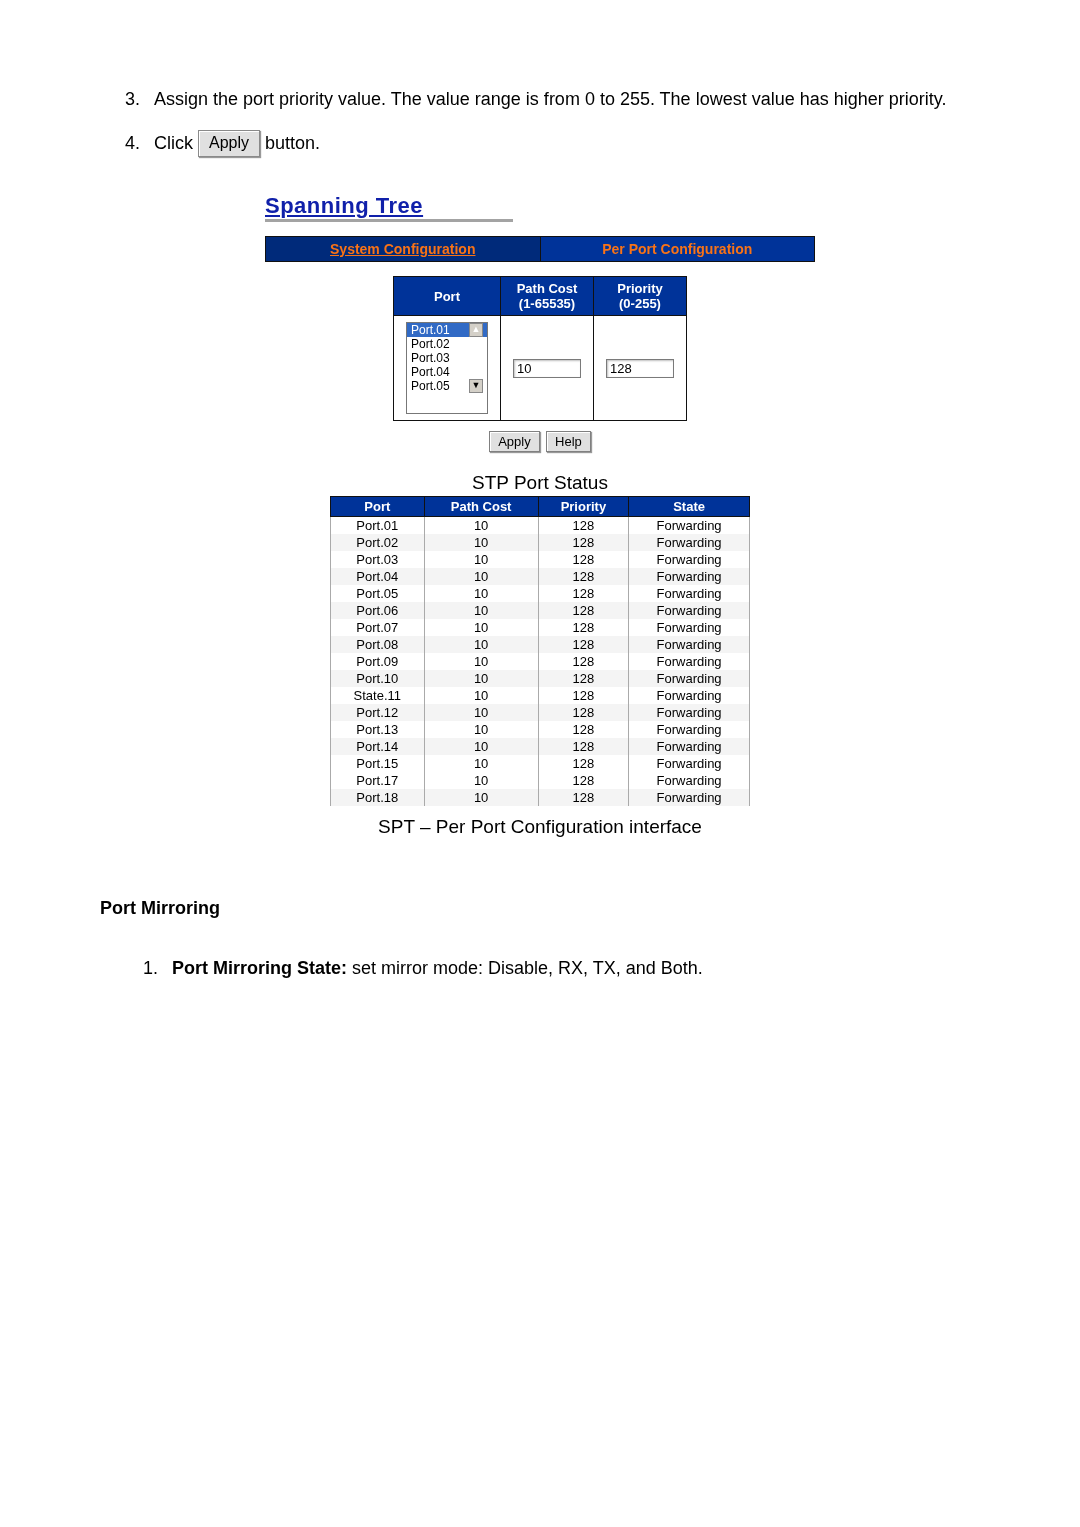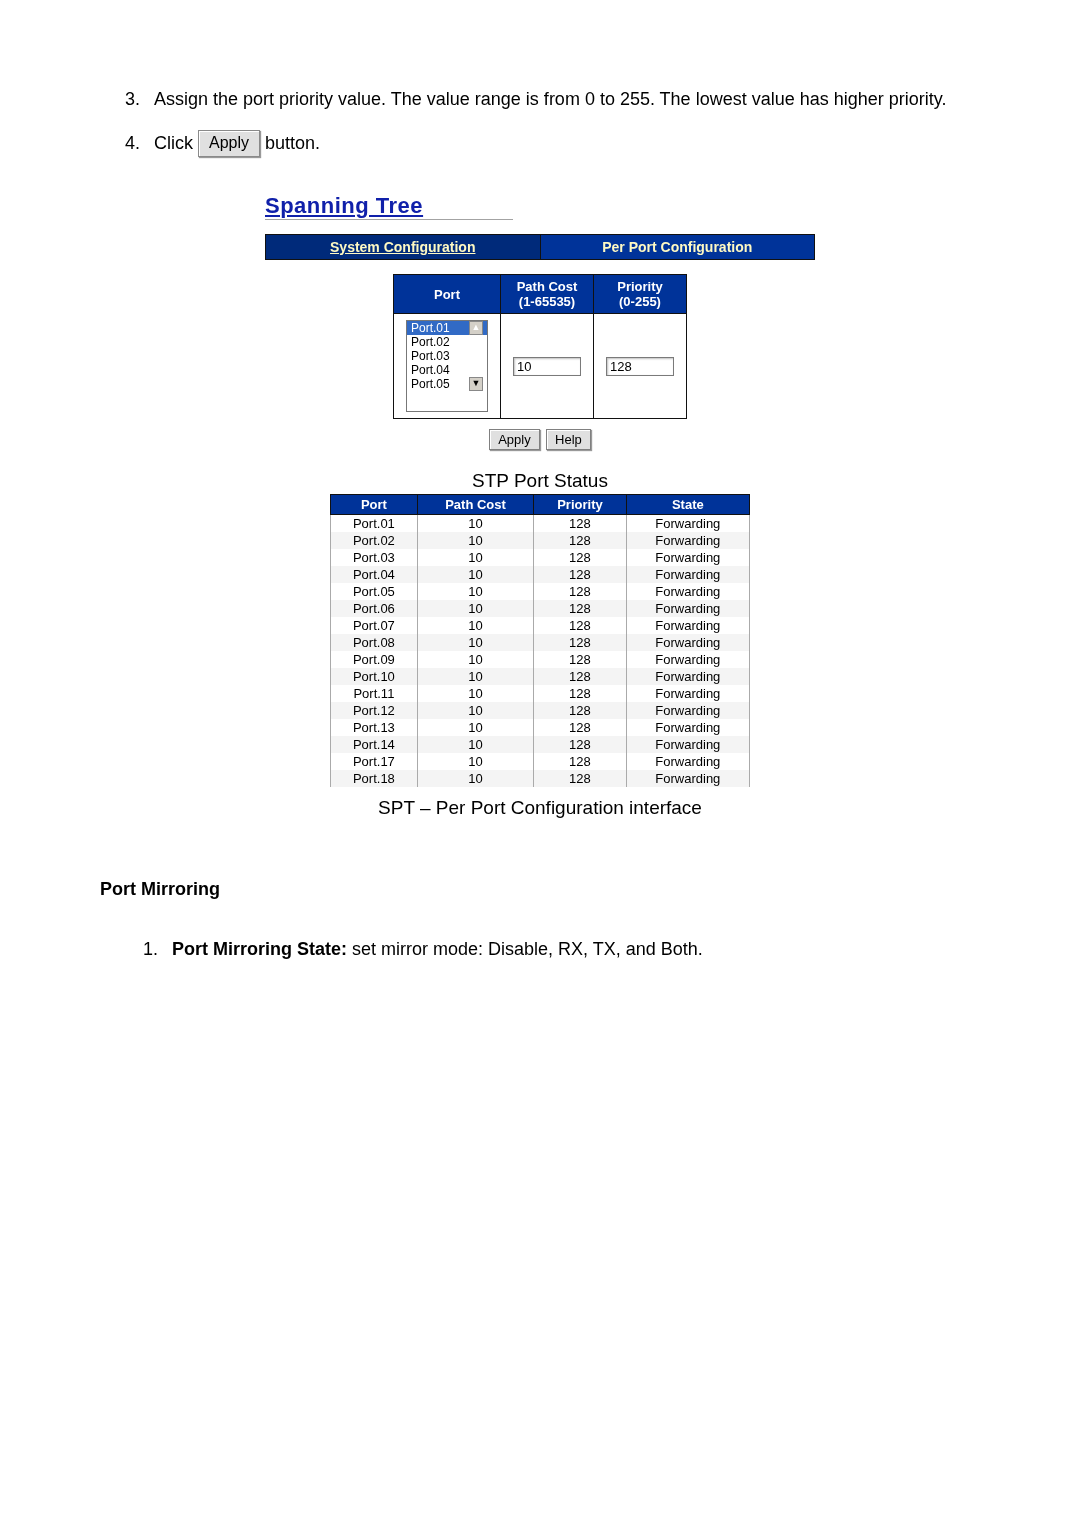--- a/index.html
+++ b/index.html
@@ -46,33 +46,33 @@
     margin: 30px auto 10px auto;
     background: #fff;
   }
   .span-title {
     color: #1020aa;
     font-family: "Arial Black", Arial, sans-serif;
     font-weight: 900;
     font-size: 22px;
     text-decoration: underline;
     display: inline-block;
-    border-bottom: 1px solid #a3a3a3;
+    border-bottom: 3px solid #a3a3a3;
     padding-right: 90px;
     margin-bottom: 14px;
     letter-spacing: 0.5px;
   }
   .tabs {
     width: 100%;
     border-collapse: collapse;
   }
   .tabs td {
     width: 50%;
     text-align: center;
-    color: #fef9c3;
+    color: #f97316;
     font-size: 14px;
     font-weight: bold;
     padding: 4px 0;
     border: 1px solid #111;
   }
   .tab-active {
     background: #002a7a;
     text-decoration: underline;
     color: #fff;
   }
@@ -329,39 +329,45 @@
             <td>128</td>
             <td>Forwarding</td>
           </tr>
           <tr class="alt">
             <td>Port.10</td>
             <td>10</td>
             <td>128</td>
             <td>Forwarding</td>
           </tr>
           <tr>
-            <td>Port.11</td>
+            <td>State.11</td>
             <td>10</td>
             <td>128</td>
             <td>Forwarding</td>
           </tr>
           <tr class="alt">
             <td>Port.12</td>
             <td>10</td>
             <td>128</td>
             <td>Forwarding</td>
           </tr>
           <tr>
             <td>Port.13</td>
             <td>10</td>
             <td>128</td>
             <td>Forwarding</td>
           </tr>
           <tr class="alt">
             <td>Port.14</td>
+            <td>10</td>
+            <td>128</td>
+            <td>Forwarding</td>
+          </tr>
+          <tr>
+            <td>Port.15</td>
             <td>10</td>
             <td>128</td>
             <td>Forwarding</td>
           </tr>
           <tr>
             <td>Port.17</td>
             <td>10</td>
             <td>128</td>
             <td>Forwarding</td>
           </tr>

